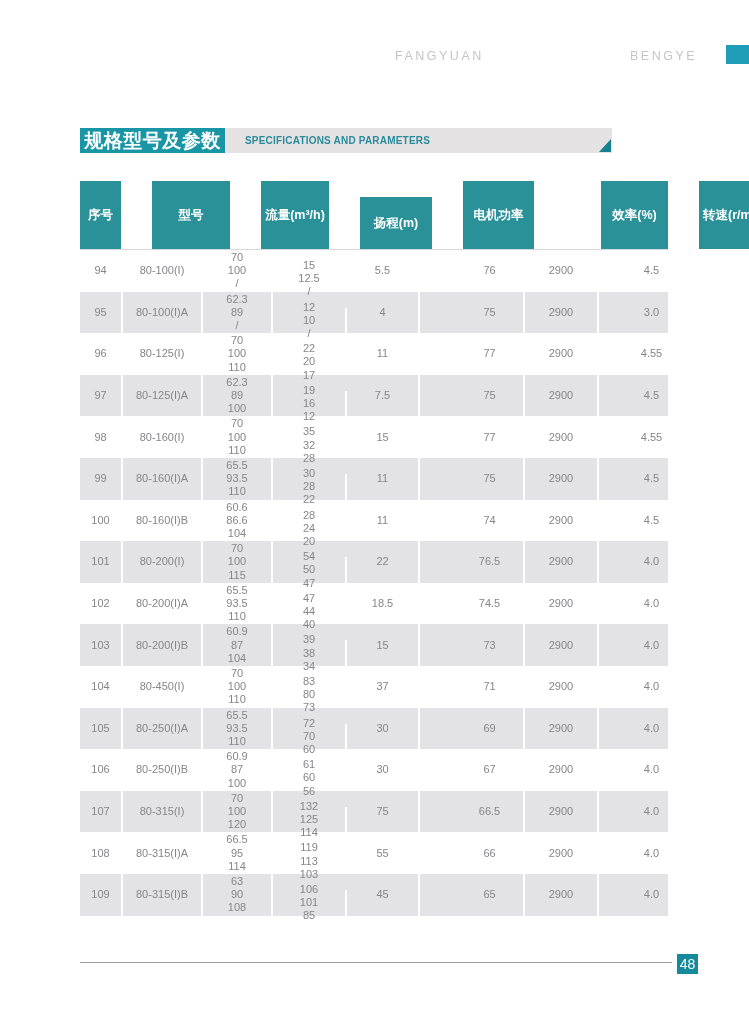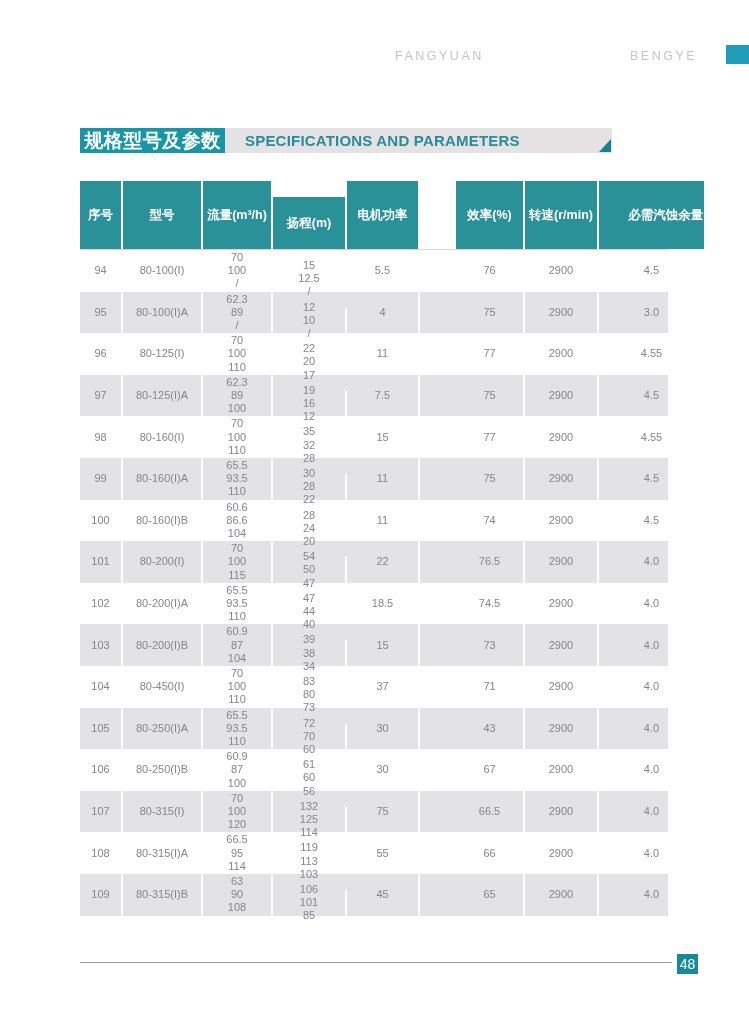--- a/index.html
+++ b/index.html
@@ -12,26 +12,26 @@
   .brand{position:absolute;top:49px;font-size:12.5px;letter-spacing:2.5px;color:#c5c5c6;margin-left:8px;}
   .brand-left{left:387px;}
   .brand-right{left:622px;}
   .corner-square{position:absolute;left:726px;top:45px;width:23px;height:19px;background:#1f9db9;}
   
   .title-bar{position:absolute;left:80px;top:128px;width:532px;height:25px;display:flex;}
   .title-zh{width:145px;flex-shrink:0;background:#1996a5;color:#ffffff;
     font-size:19px;font-weight:bold;display:flex;align-items:center;justify-content:center;
     letter-spacing:0.5px;white-space:nowrap;overflow:hidden;}
   .title-en-bar{flex:1;background:#e4e2e2;position:relative;display:flex;align-items:center;padding-left:20px;box-sizing:border-box;}
-  .title-en{font-size:15px;font-weight:bold;color:#2a8b9c;letter-spacing:0.2px;white-space:nowrap;}
+  .title-en{font-size:10px;font-weight:bold;color:#2a8b9c;letter-spacing:0.2px;white-space:nowrap;}
   .title-triangle{position:absolute;right:1px;bottom:1px;width:0;height:0;
     border-bottom:13px solid #16828e;border-left:12px solid transparent;}
   
   .spec-table{position:absolute;left:80px;top:181px;width:588px;}
-  .thead{display:flex;height:68px;}
+  .thead{display:flex;height:68px;gap:29px;}
   .th{background:#2b9199;color:#ffffff;font-size:12.5px;font-weight:bold;
     display:flex;align-items:center;justify-content:center;box-sizing:border-box;
     border-right:2px solid #ffffff;flex-shrink:0;white-space:nowrap;overflow:hidden;}
   .th:last-child{border-right:none;padding-left:48px;}
   .tbody{border-top:1px solid #d8d8d8;}
   .tr{display:flex;height:41.6px;}
   .tr.odd{background:#e3e3e5;}
   .td{box-sizing:border-box;border-right:2px solid #ffffff;flex-shrink:0;
     display:flex;flex-direction:column;align-items:center;justify-content:center;
     font-size:11px;color:#868689;line-height:13.2px;text-align:center;}
@@ -277,21 +277,21 @@
             <div>65.5</div>
             <div>93.5</div>
             <div>110</div>
           </div>
           <div class="td c3">
             <div>72</div>
             <div>70</div>
             <div>60</div>
           </div>
           <div class="td c4">30</div>
-          <div class="td c5">43</div>
+          <div class="td c5">69</div>
           <div class="td c6">2900</div>
           <div class="td c7">4.0</div>
         </div>
         <div class="tr">
           <div class="td c0">106</div>
           <div class="td c1">80-250(I)B</div>
           <div class="td c2">
             <div>60.9</div>
             <div>87</div>
             <div>100</div>

